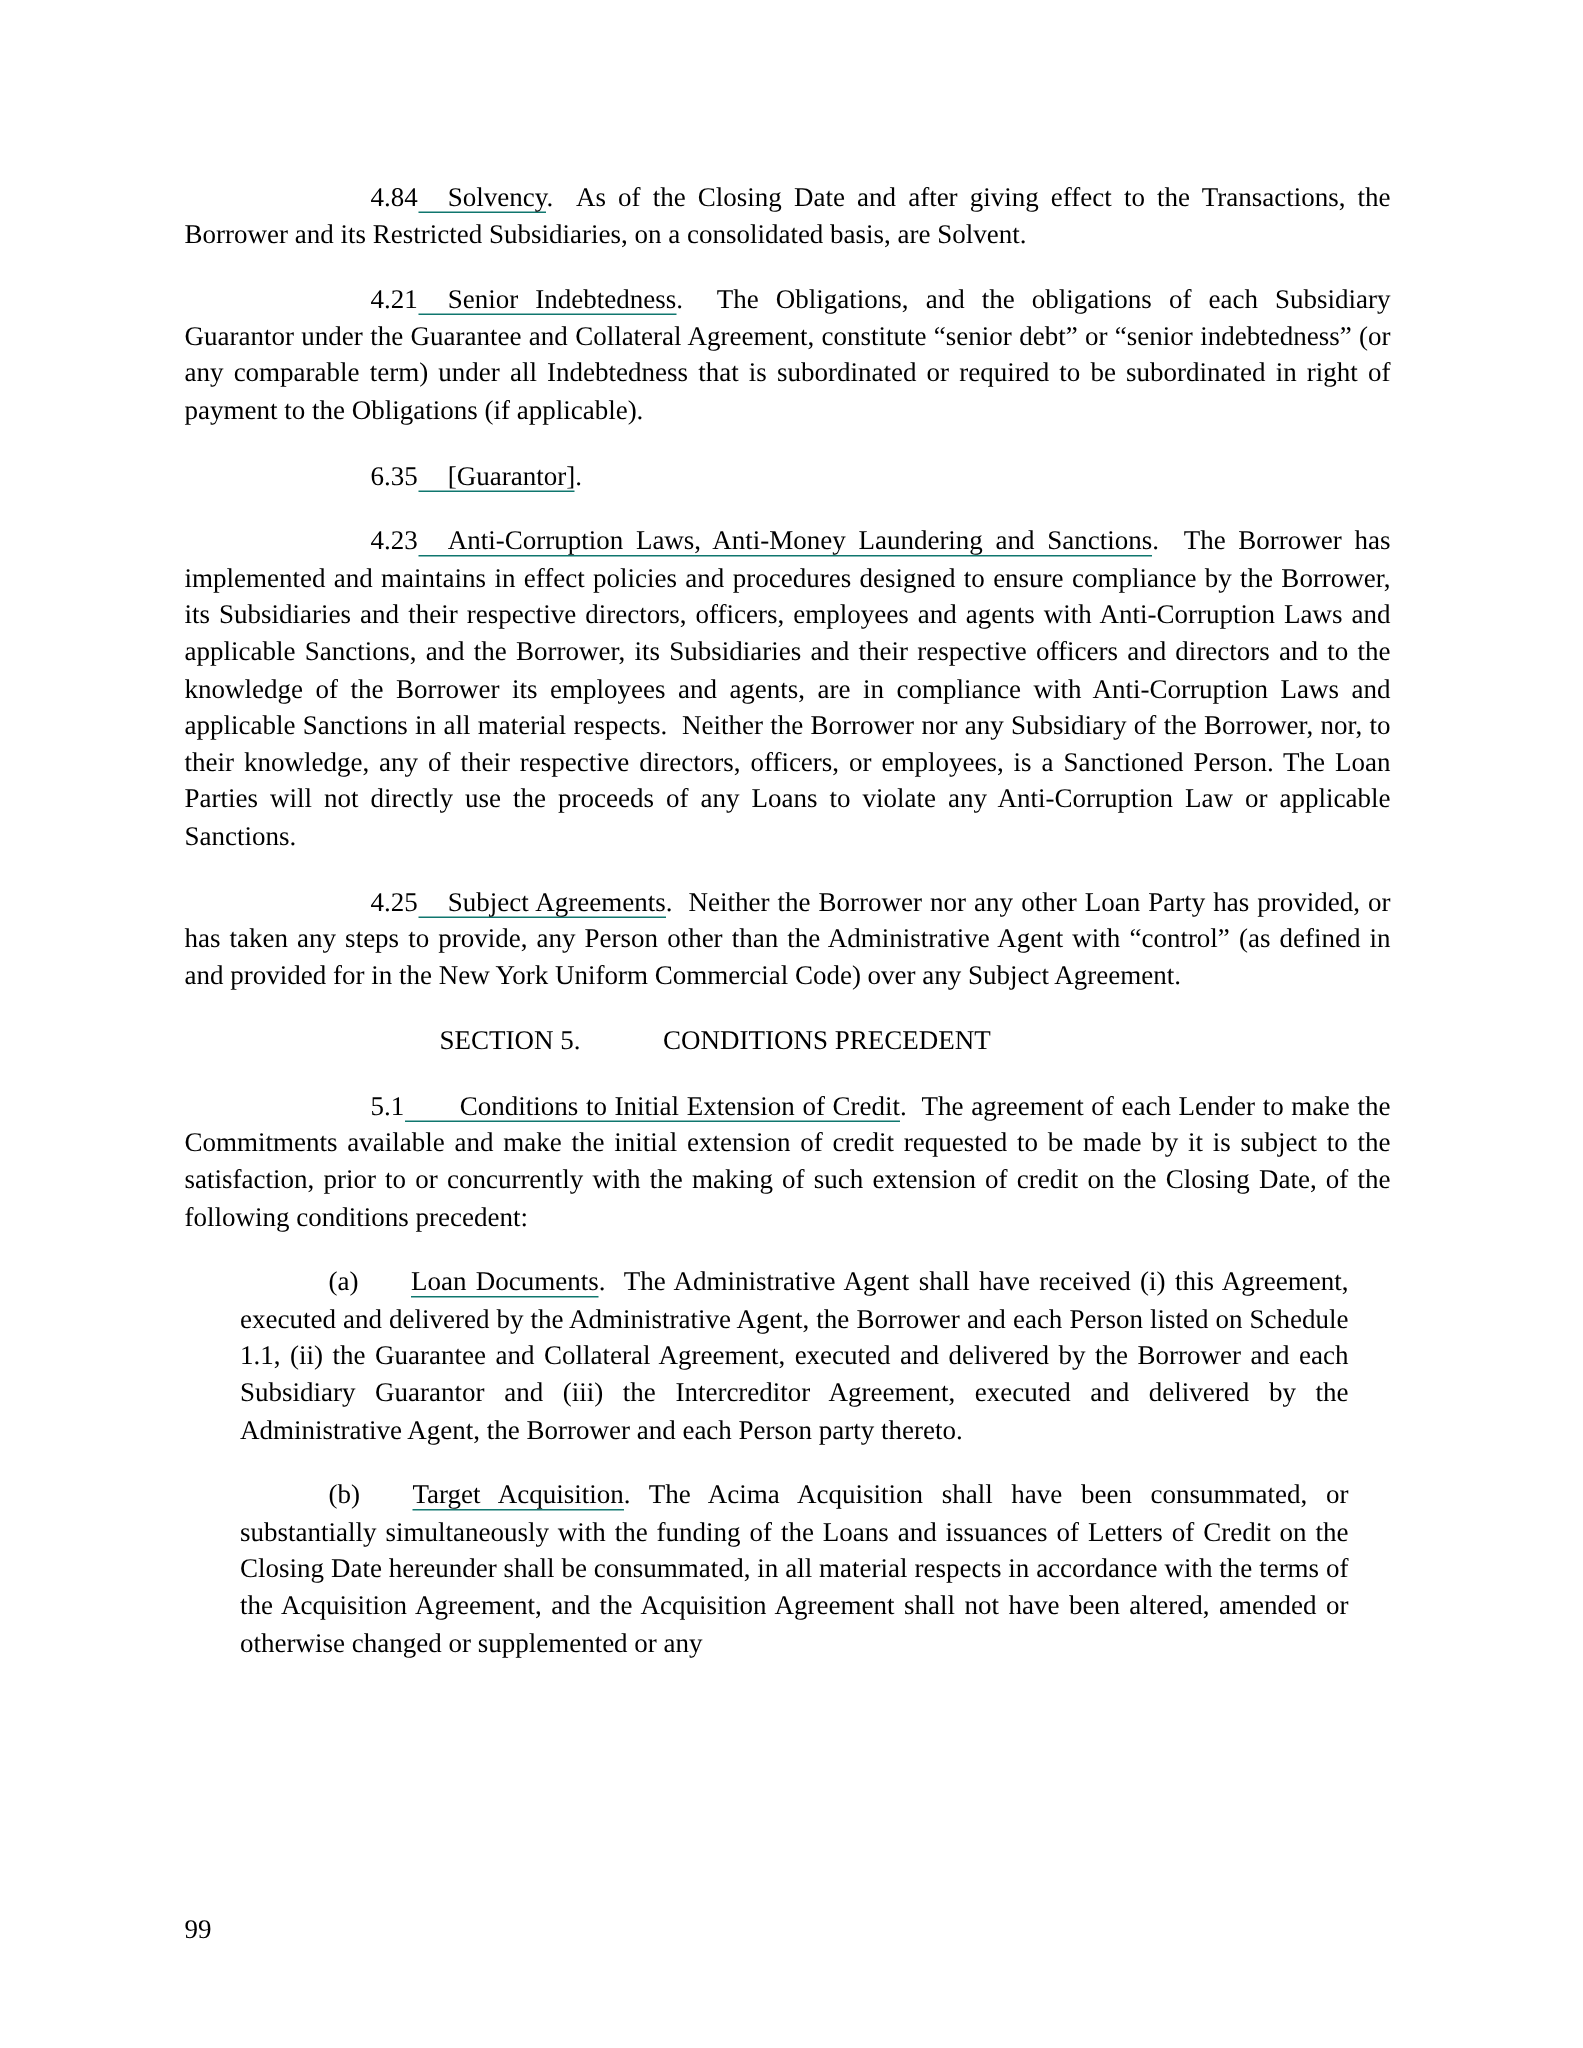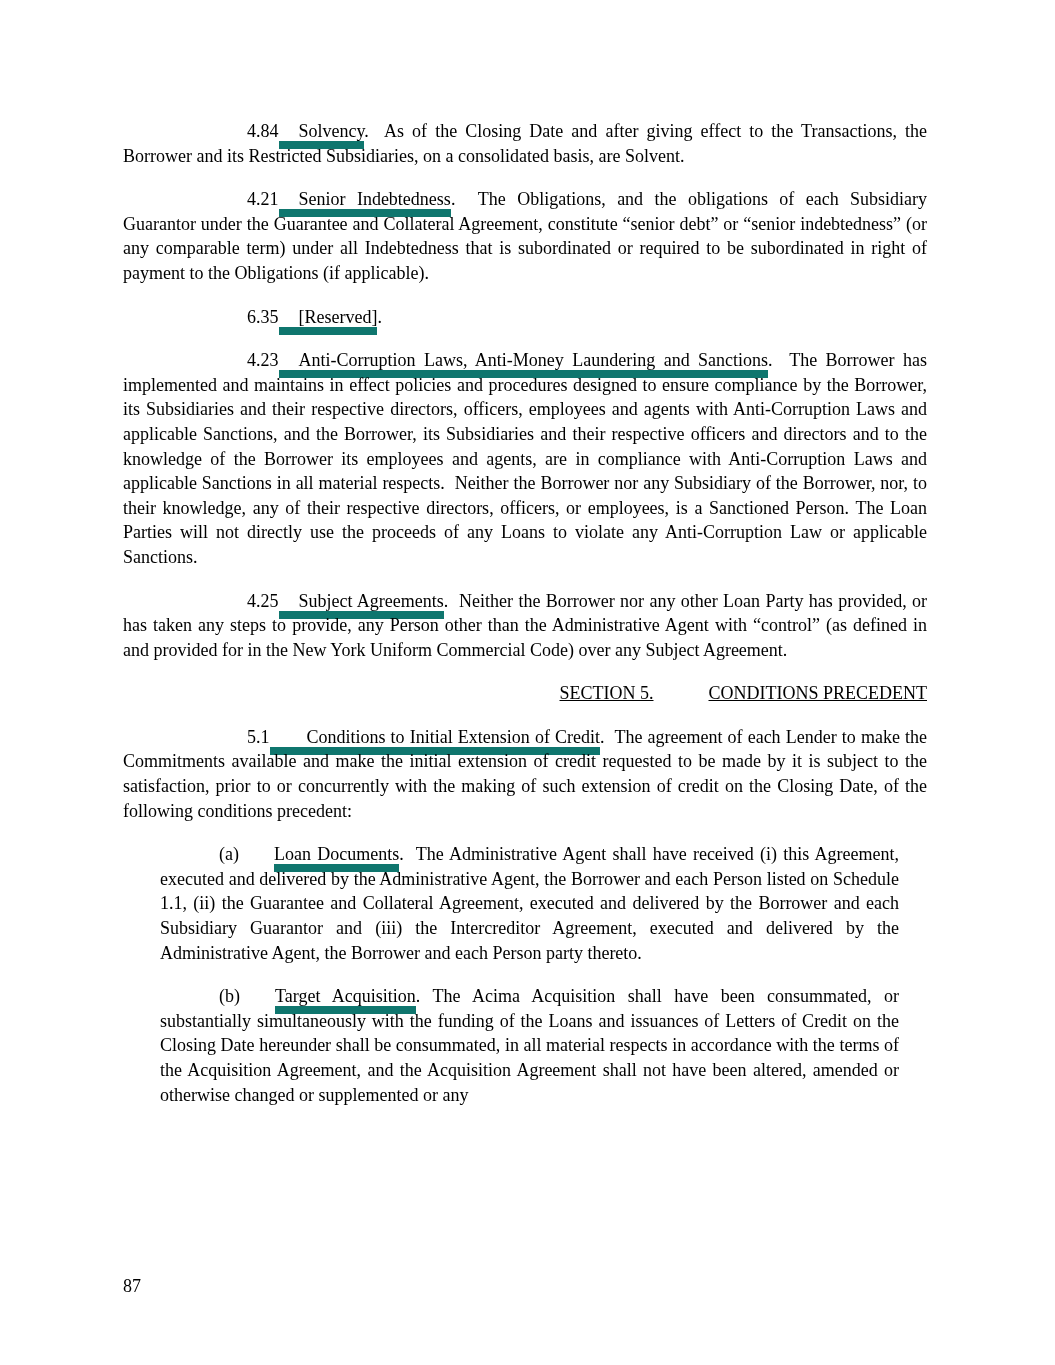--- a/index.html
+++ b/index.html
@@ -24,60 +24,59 @@
     margin: 0 0 19px 0;
     text-align: justify;
     text-indent: 124px;
   }
   p.para.sub {
     margin-left: 37px;
     width: 739px;
     text-indent: 59px;
   }
   
-  .hu { border-bottom: 8px solid #0f766e; }
+  .hu { border-bottom: 1px solid #0f766e; }
   .ug { display: inline-block; width: 20px; }
   .ug.wide { display: inline-block; width: 37px; }
   
   .pg { display: inline-block; width: 35px; }
   
   p.sechead {
     margin: 0 0 19px 170px;
-    text-align: right;
+    text-align: left;
     text-indent: 0;
-    text-decoration: underline;
   }
   .shgap { display: inline-block; width: 55px; }
   .pagenum {
     position: absolute;
     left: 123px;
     top: 1274px;
   }
 </style>
 </head>
 <body>
 
 <div class="page">
   <div class="content">
 
     <p class="para"><span>4.84</span><span class="hu"><span class="ug"></span><span>Solvency</span></span><span>.&nbsp;</span> <span>As of the Closing Date and after giving effect to the Transactions, the Borrower and its Restricted Subsidiaries, on a consolidated basis, are Solvent.</span></p>
 
     <p class="para"><span>4.21</span><span class="hu"><span class="ug"></span><span>Senior Indebtedness</span></span><span>.&nbsp;</span> <span>The Obligations, and the obligations of each Subsidiary Guarantor under the Guarantee and Collateral Agreement, constitute “senior debt” or “senior indebtedness” (or any comparable term) under all Indebtedness that is subordinated or required to be subordinated in right of payment to the Obligations (if applicable).</span></p>
 
-    <p class="para"><span>6.35</span><span class="hu"><span class="ug"></span><span>[Reserved]</span></span><span>.</span></p>
+    <p class="para"><span>6.35</span><span class="hu"><span class="ug"></span><span>[Guarantor]</span></span><span>.</span></p>
 
     <p class="para"><span>4.23</span><span class="hu"><span class="ug"></span><span>Anti-Corruption Laws, Anti-Money Laundering and Sanctions</span></span><span>.&nbsp;</span> <span>The Borrower has implemented and maintains in effect policies and procedures designed to ensure compliance by the Borrower, its Subsidiaries and their respective directors, officers, employees and agents with Anti-Corruption Laws and applicable Sanctions, and the Borrower, its Subsidiaries and their respective officers and directors and to the knowledge of the Borrower its employees and agents, are in compliance with Anti-Corruption Laws and applicable Sanctions in all material respects.&nbsp; Neither the Borrower nor any Subsidiary of the Borrower, nor, to their knowledge, any of their respective directors, officers, or employees, is a Sanctioned Person. The Loan Parties will not directly use the proceeds of any Loans to violate any Anti-Corruption Law or applicable Sanctions.</span></p>
 
 
     <p class="para"><span>4.25</span><span class="hu"><span class="ug"></span><span>Subject Agreements</span></span><span>.&nbsp;</span> <span>Neither the Borrower nor any other Loan Party has provided, or has taken any steps to provide, any Person other than the Administrative Agent with “control” (as defined in and provided for in the New York Uniform Commercial Code) over any Subject Agreement.</span></p>
 
     <p class="sechead"><span>SECTION 5.</span><span class="shgap"></span><span>CONDITIONS PRECEDENT</span></p>
 
     <p class="para"><span>5.1</span><span class="hu"><span class="ug wide"></span><span>Conditions to Initial Extension of Credit</span></span><span>.&nbsp;</span> <span>The agreement of each Lender to make the Commitments available and make the initial extension of credit requested to be made by it is subject to the satisfaction, prior to or concurrently with the making of such extension of credit on the Closing Date, of the following conditions precedent:</span></p>
 
     <p class="para sub"><span>(a)</span><span class="pg"></span><span class="hu"><span>Loan Documents</span></span><span>.&nbsp;</span> <span>The Administrative Agent shall have received (i) this Agreement, executed and delivered by the Administrative Agent, the Borrower and each Person listed on Schedule 1.1, (ii) the Guarantee and Collateral Agreement, executed and delivered by the Borrower and each Subsidiary Guarantor and (iii) the Intercreditor Agreement, executed and delivered by the Administrative Agent, the Borrower and each Person party thereto.</span></p>
 
     <p class="para sub"><span>(b)</span><span class="pg"></span><span class="hu"><span>Target Acquisition</span></span><span>.</span> <span>The Acima Acquisition shall have been consummated, or substantially simultaneously with the funding of the Loans and issuances of Letters of Credit on the Closing Date hereunder shall be consummated, in all material respects in accordance with the terms of the Acquisition Agreement, and the Acquisition Agreement shall not have been altered, amended or otherwise changed or supplemented or any</span></p>
 
   </div>
 
-  <div class="pagenum">87</div>
+  <div class="pagenum">99</div>
 </div>
 
 </body></html>

